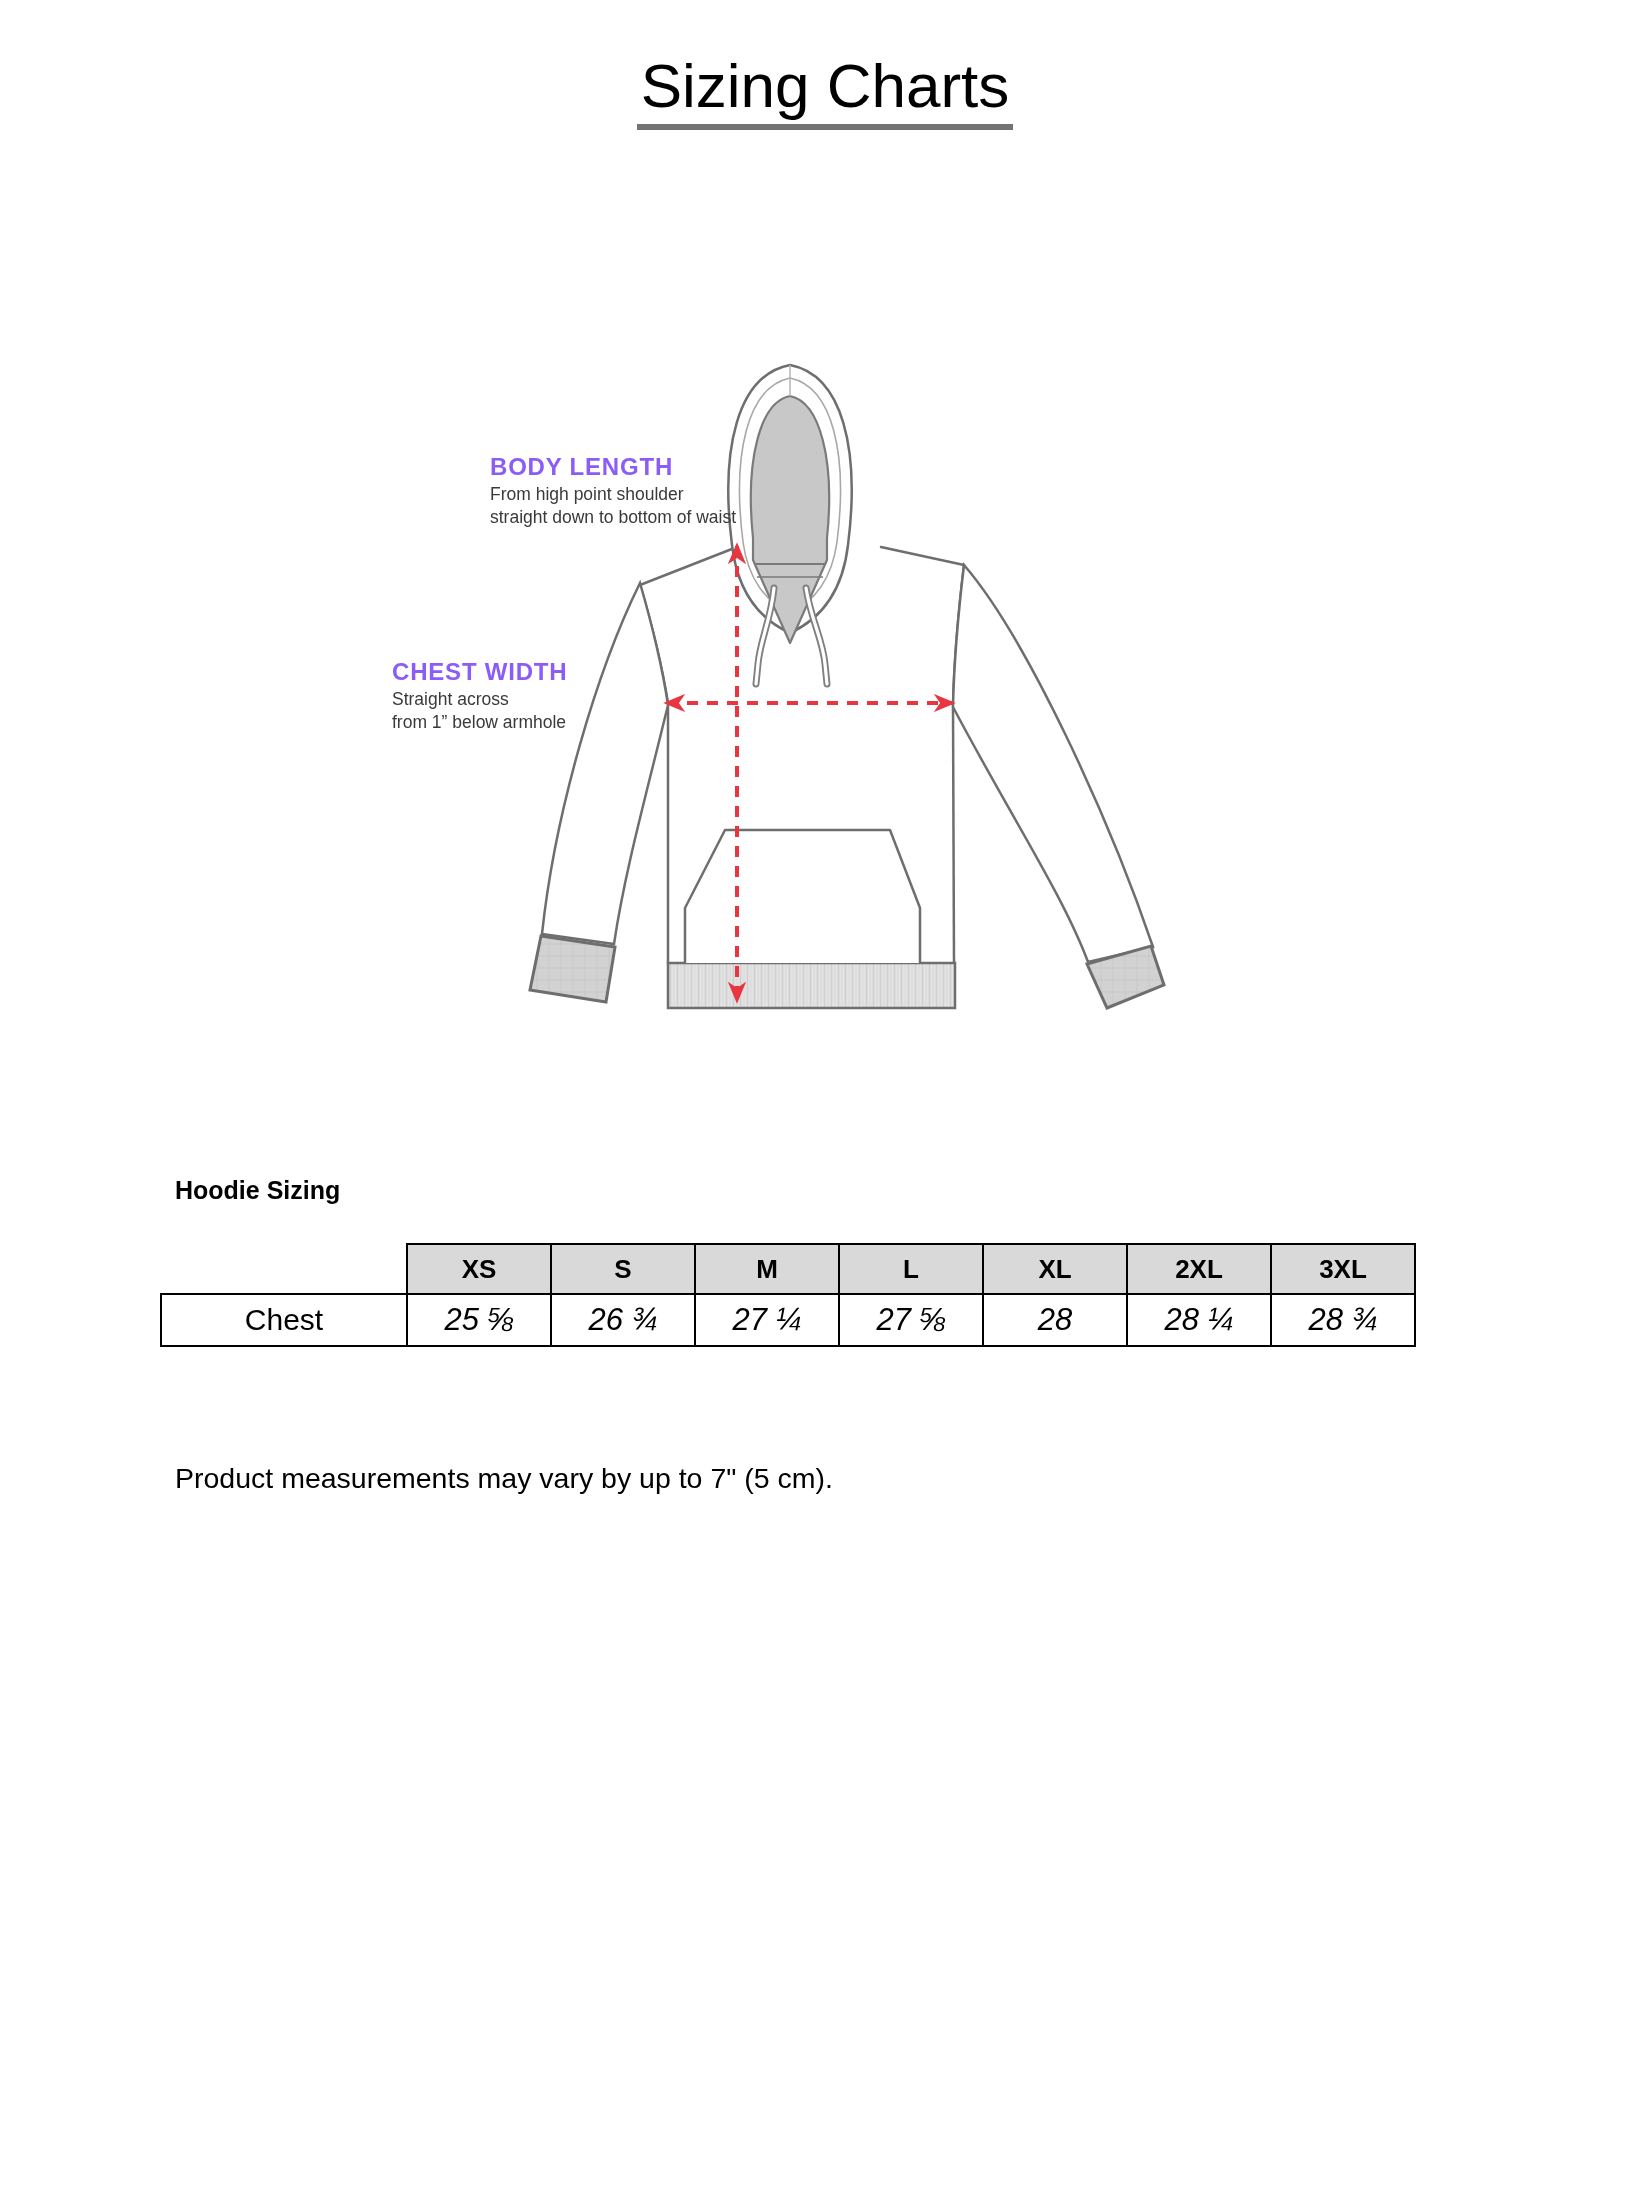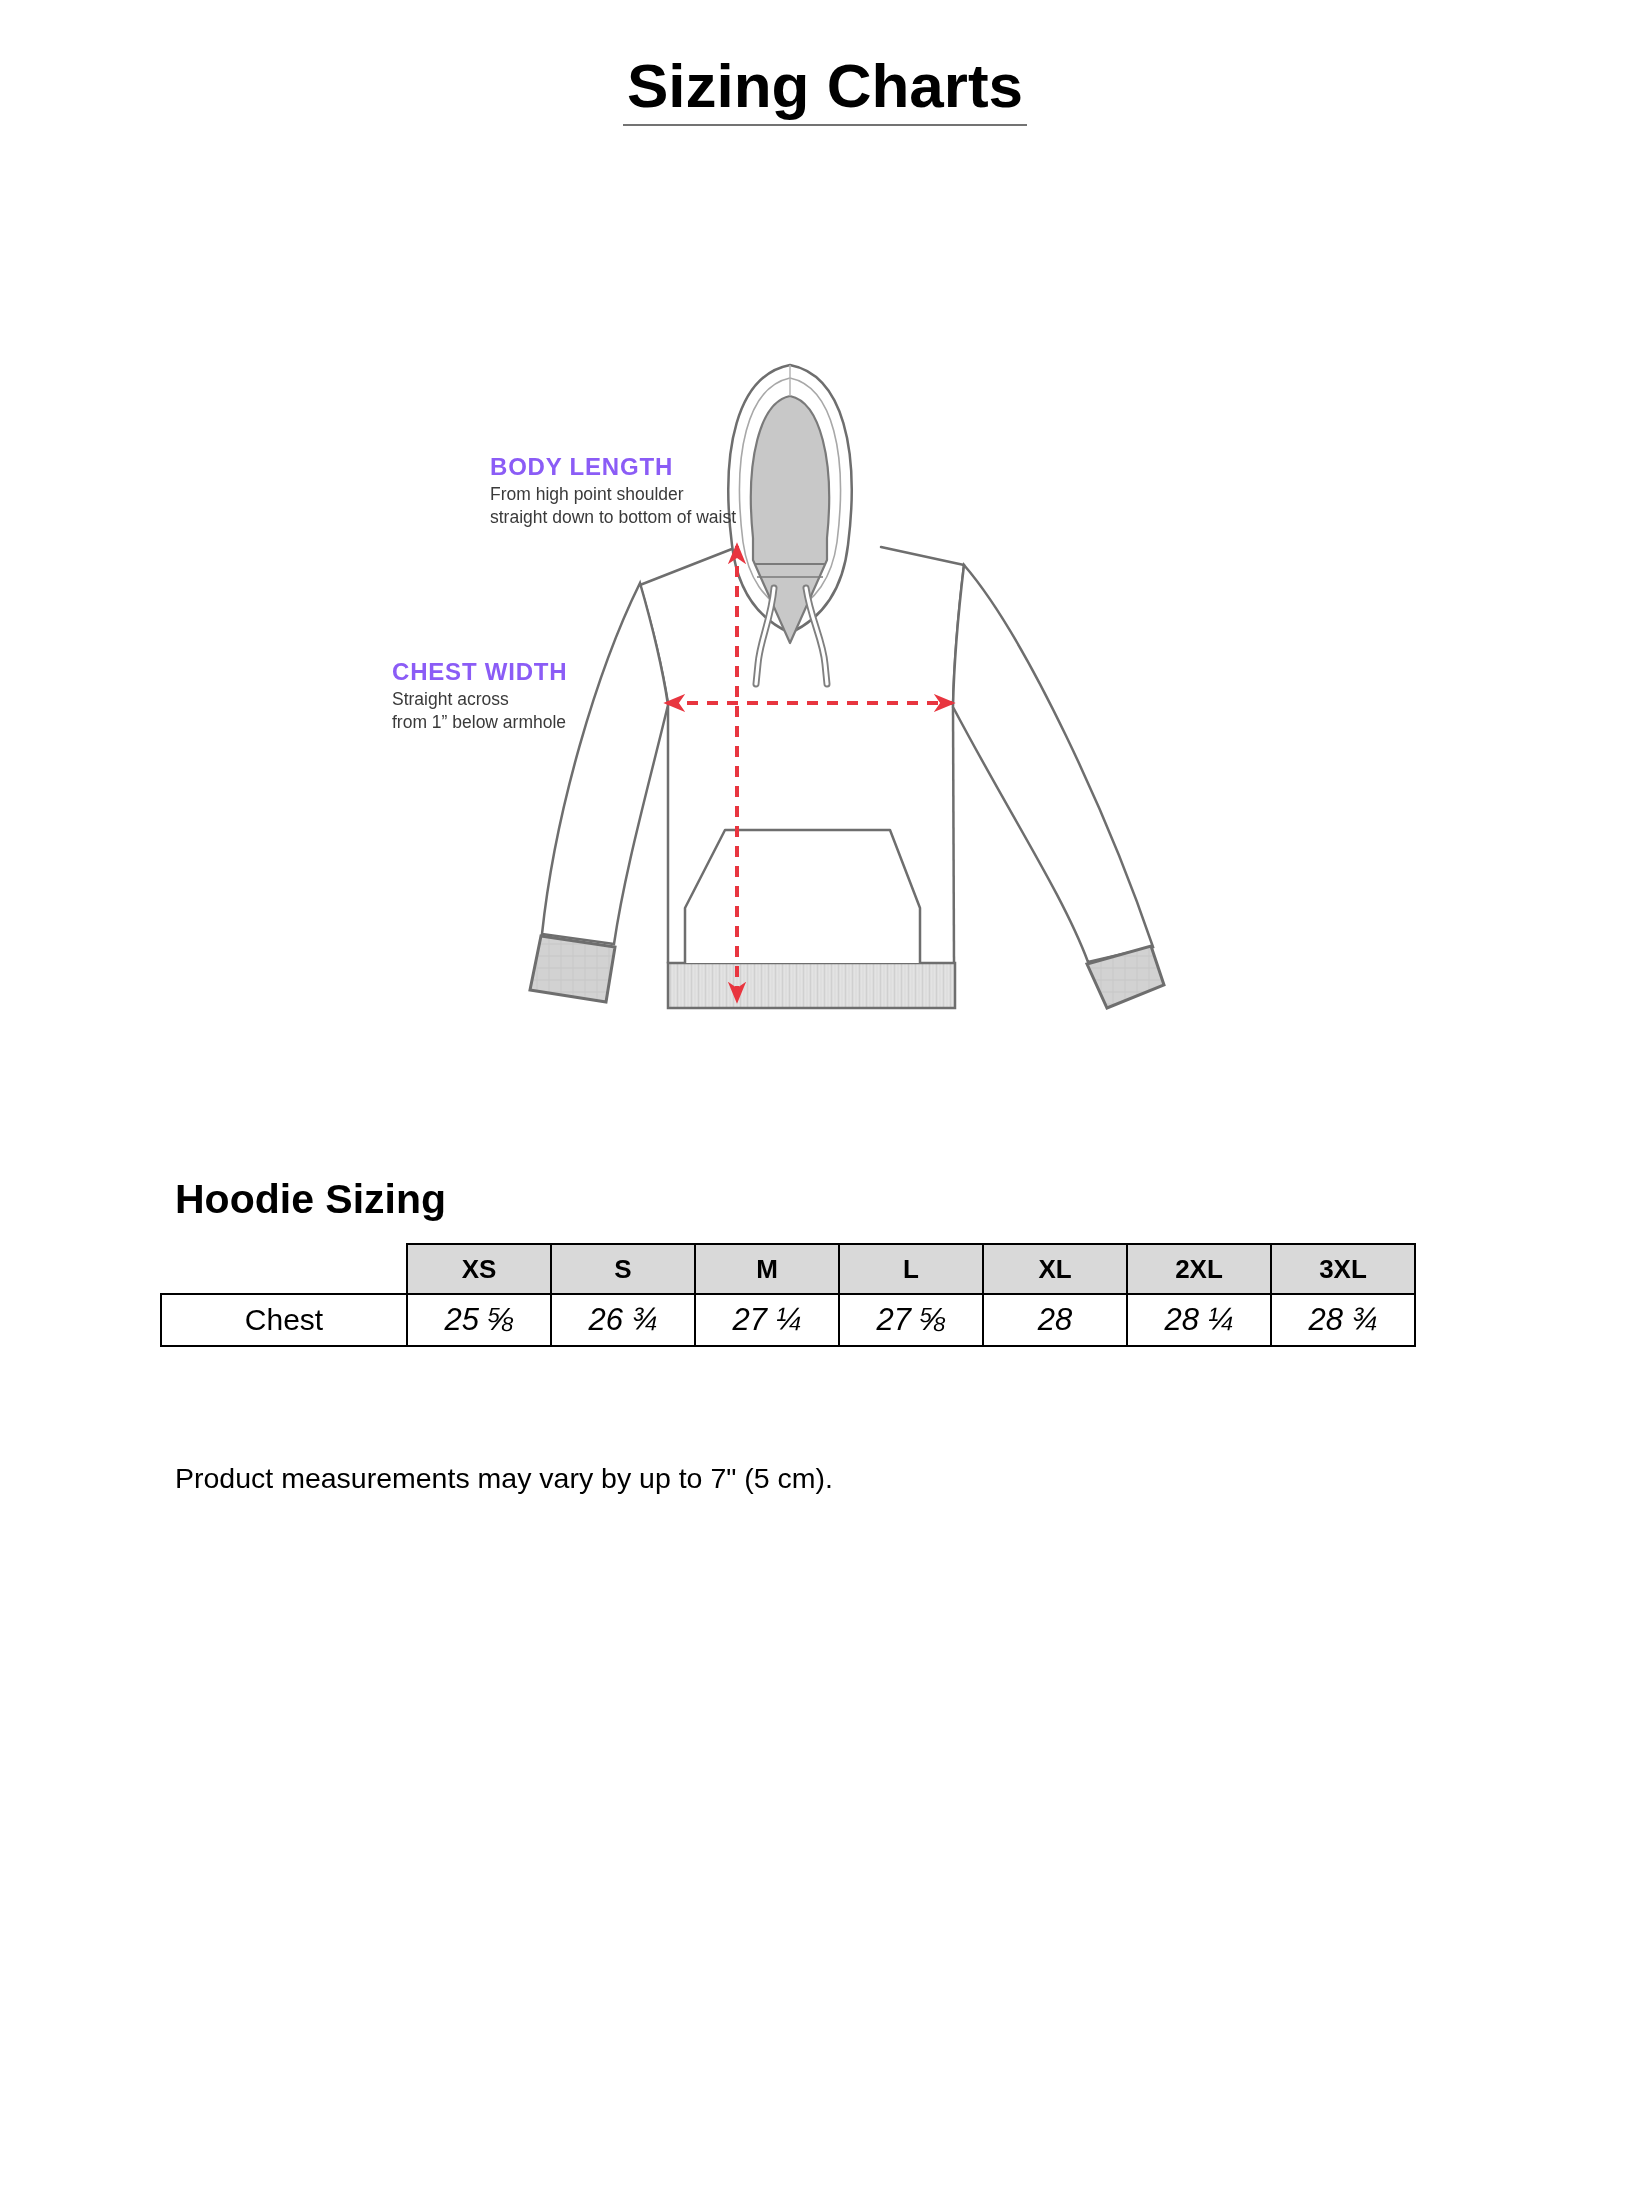--- a/index.html
+++ b/index.html
@@ -15,35 +15,35 @@
 
   
   .title-wrap{
     position:absolute;
     top:52px;left:0;width:100%;
     text-align:center;
   }
   .title-text{
     display:inline-block;
     font-size:62px;
-    font-weight:bold;
+    font-weight:normal;
     letter-spacing:0px;
-    border-bottom:2px solid #737373;
+    border-bottom:6px solid #737373;
     padding:0 4px 4px 4px;
     line-height:1.1;
   }
 
   
   .h2{
     position:absolute;
     font-weight:bold;
     margin:0;
   }
   #howto-heading{left:175px;top:226px;font-size:32px;}
-  #sizing-heading{left:175px;top:1176px;font-size:41px;}
+  #sizing-heading{left:175px;top:1176px;font-size:25px;}
 
   
   .figure{
     position:absolute;
     left:375px;top:350px;
     width:800px;height:670px;
   }
   .figure svg{position:absolute;left:0;top:0;}
   .anno{position:absolute;}
   .anno-title{

